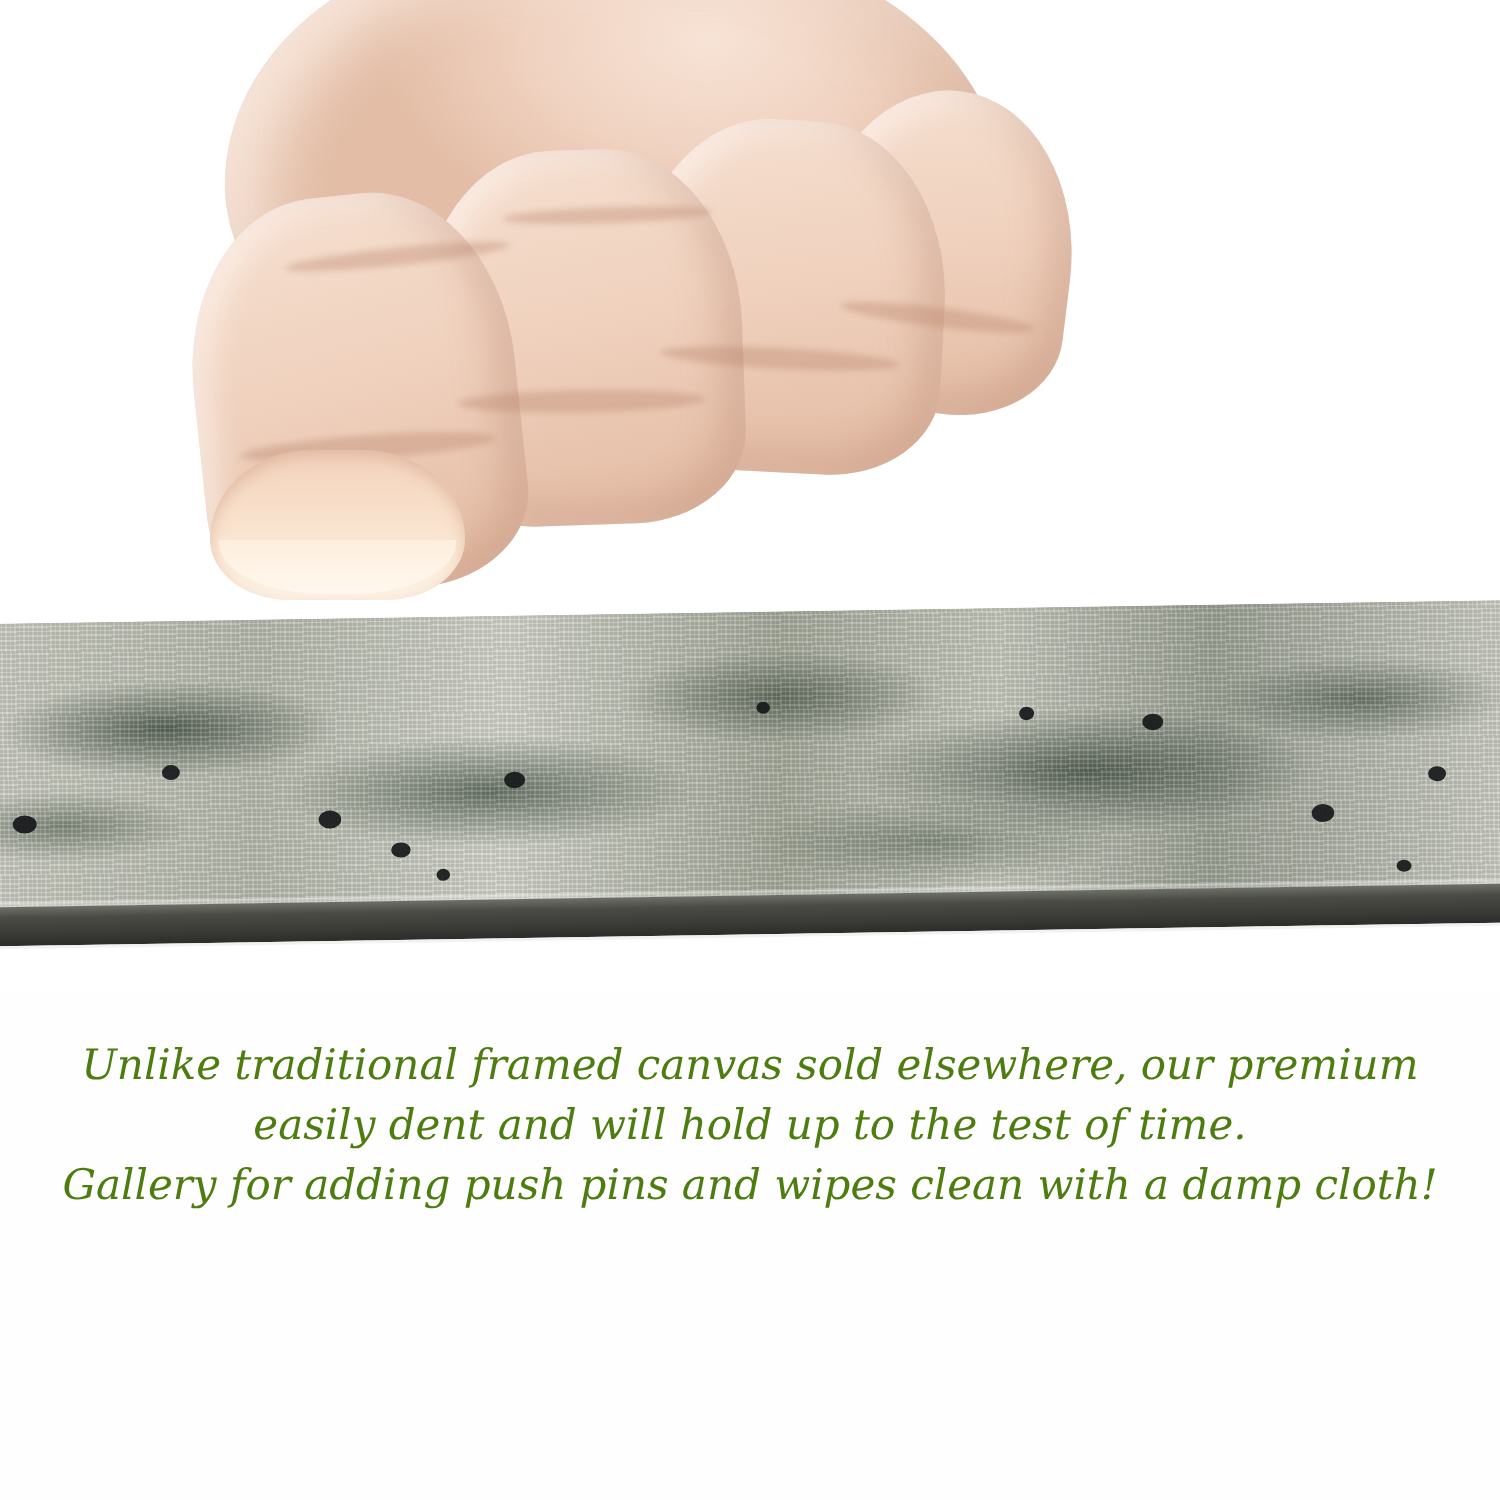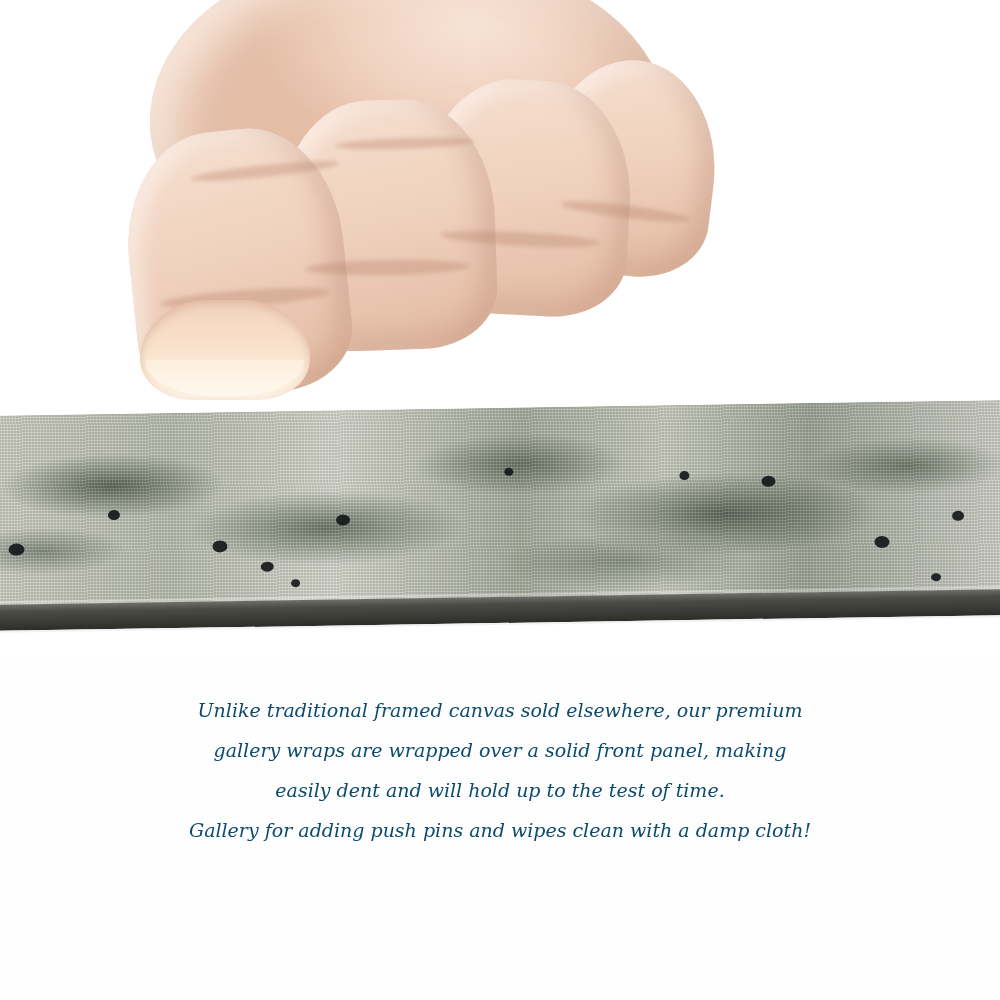--- a/index.html
+++ b/index.html
@@ -168,23 +168,23 @@
     font-style: italic;
     font-weight: 700;
     font-size: 27px;
     line-height: 40px;
     letter-spacing: 0.2px;
     margin: 0 0 6px 0;
     color: #1f1f1f;
   }
   .caption-line {
     font-style: italic;
-    font-size: 19px;
+    font-size: 28px;
     line-height: 40px;
-    color: #0c4a6e;
+    color: #4d7c0f;
     margin: 0;
   }
 </style>
 </head>
 <body>
 
 <div class="canvas-card">
 
   <div class="photo">
 
@@ -221,18 +221,17 @@
       <div class="spot" style="left:962px; top:110px; width:12px; height:10px;"></div>
       <div class="spot" style="left:940px; top:172px; width:10px; height:8px;"></div>
 
       <div class="wrap-edge-hl"></div>
       <div class="wrap-edge"></div>
     </div>
   </div>
 
   <div class="caption">
     <p class="caption-line">Unlike traditional framed canvas sold elsewhere, our premium</p>
-    <p class="caption-line">gallery wraps are wrapped over a solid front panel, making</p>
     <p class="caption-line">easily dent and will hold up to the test of time.</p>
     <p class="caption-line">Gallery for adding push pins and wipes clean with a damp cloth!</p>
   </div>
 
 </div>
 
 </body></html>

